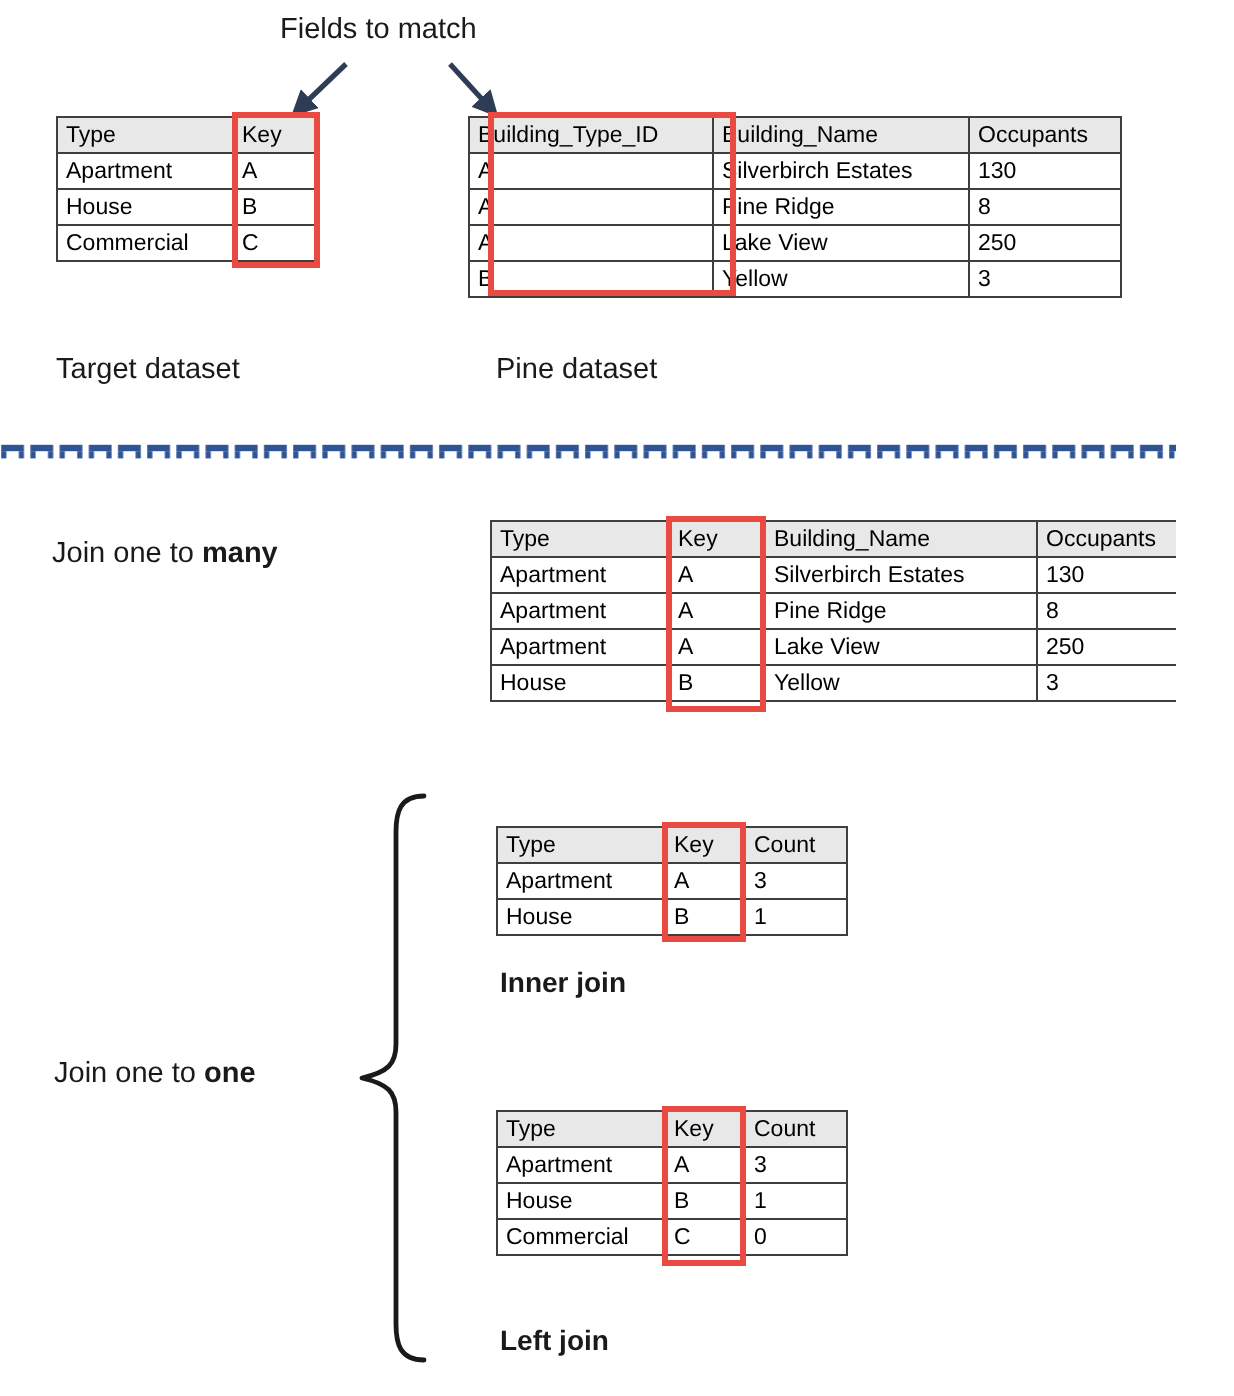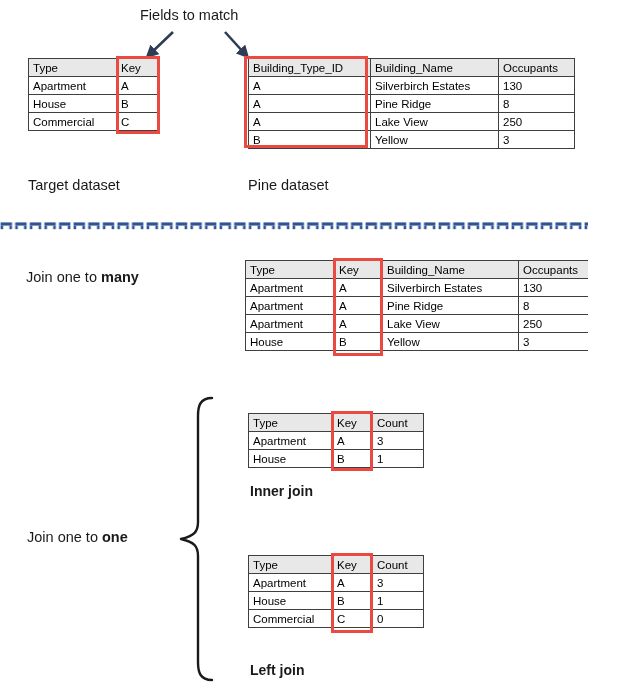--- a/index.html
+++ b/index.html
@@ -124,21 +124,21 @@
         <td>B</td>
       </tr>
       <tr>
         <td>Commercial</td>
         <td>C</td>
       </tr>
     </tbody>
   </table>
   <div class="redbox" style="left:116px; top:56px; width:44px; height:78px;"></div>
 
-  <table class="tbl" id="join-table" style="left:248px; top:58px; width:326px;">
+  <table class="tbl" id="join-table" style="left:234px; top:58px; width:326px;">
     <colgroup>
         <col style="width:122px">
         <col style="width:128px">
         <col style="width:76px">
       </colgroup>
     <thead>
       <tr>
         <th>Building_Type_ID</th>
         <th>Building_Name</th>
         <th>Occupants</th>

